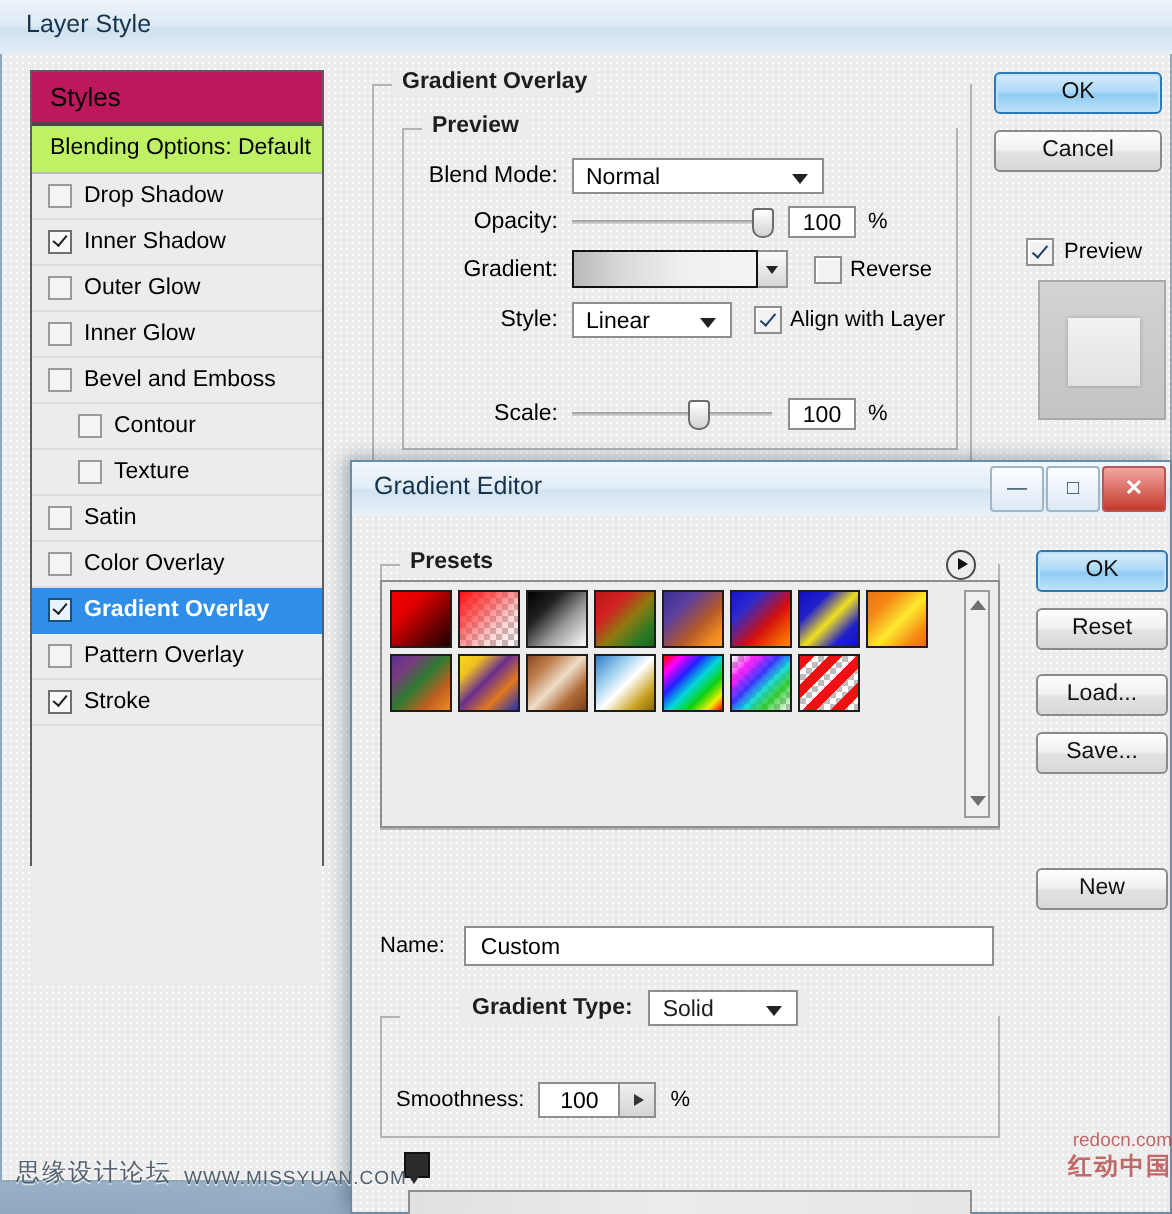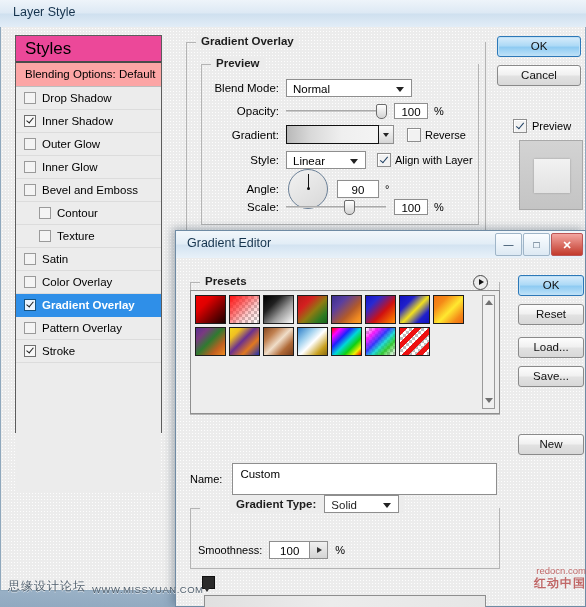--- a/index.html
+++ b/index.html
@@ -27,23 +27,23 @@
     background:#ececec;
     border:1px solid #8fa8bd;border-top:none;
     background-image:radial-gradient(rgba(255,255,255,.9) 0.5px,transparent 0.6px);
     background-size:3px 3px;
   }
 
   
   #styles-panel{position:absolute;left:15px;top:35px;width:145px;height:396px;
      background:#ececec;border:1px solid #5c5c5c;box-shadow:inset 0 0 0 1px #fff;}
   .sty-head{height:25px;line-height:25px;padding-left:9px;border-bottom:2px solid #4a4a4a;
-     background:#ec4899;font-size:17px;}
+     background:#be185d;font-size:13px;}
   .sty-sub{height:23px;line-height:23px;padding-left:9px;border-bottom:1px solid #bdbdbd;
-     background:#fca5a5;font-size:11.5px;}
+     background:#bef264;font-size:11.5px;}
   .sty-row{height:22px;line-height:22px;padding-left:8px;border-bottom:1px solid #dcdcdc;
      background:#ececec;display:flex;align-items:center;font-size:11.5px;white-space:nowrap;}
   .sty-row.indent{padding-left:23px;}
   .sty-row.sel{background:#2f8fe8;color:#fff;font-weight:bold;border-bottom:1px solid #2f8fe8;}
   .cbx{width:10px;height:10px;border:1px solid #9a9a9a;background:#f4f4f4;display:inline-block;
      margin-right:6px;position:relative;flex:none;}
   .cbx.on{background:#f8f8f8;border-color:#6f6f6f;}
   .cbx.on:after{content:"";position:absolute;left:3px;top:0px;width:3px;height:6px;
      border:solid #1d1d1d;border-width:0 1.6px 1.6px 0;transform:rotate(40deg);}
   .sty-row.sel .cbx{background:#eaf4ff;border-color:#16527f;}
@@ -141,21 +141,21 @@
      border:1px solid #9a9a9a;background:#f0f0f0;box-sizing:border-box;}
   .sb-arrow{position:absolute;left:0;right:0;height:12px;}
   .sb-arrow.up{top:1px;}
   .sb-arrow.dn{bottom:1px;}
   .sb-arrow:after{content:"";position:absolute;left:50%;margin-left:-4px;
      border-left:4px solid transparent;border-right:4px solid transparent;}
   .sb-arrow.up:after{top:3px;border-bottom:5px solid #707070;}
   .sb-arrow.dn:after{top:3px;border-top:5px solid #707070;}
 
   #name-row{position:absolute;left:14px;top:205px;display:flex;align-items:center;gap:10px;}
-  #name-input{width:265px;height:32px;border:1px solid #8e8e8e;background:#fff;
+  #name-input{width:265px;height:20px;border:1px solid #8e8e8e;background:#fff;
      font-size:11.5px;line-height:20px;padding-left:7px;box-sizing:border-box;}
 
   #gtype-group{position:absolute;left:14px;top:243px;width:310px;height:68px;}
   #smooth-row{position:absolute;left:8px;top:40px;display:flex;align-items:center;gap:7px;}
   #smooth-box{display:flex;align-items:center;}
   #smooth-val{width:40px;height:18px;border:1px solid #8e8e8e;border-right:none;background:#fff;
      font-size:11.5px;line-height:18px;text-align:center;box-sizing:border-box;}
   #smooth-stepper{width:19px;height:18px;border:1px solid #8e8e8e;box-sizing:border-box;
      background:linear-gradient(180deg,#f0f0f0,#d4d4d4);position:relative;}
   #smooth-stepper:after{content:"";position:absolute;left:7px;top:5px;width:0;height:0;
@@ -292,29 +292,20 @@
       <div class="row" style="left:0;top:94px;width:272px;">
         <span class="lbl" style="width:78px">Style:</span>
         <div class="sel-box" style="width:80px;margin-left:7px">
           <span>Linear</span>
           <span class="arw"></span>
         </div>
         <span class="cbx2 on" style="margin-left:11px"></span>
         <span style="margin-left:4px">Align with Layer</span>
       </div>
 
-      <div class="row" style="left:0;top:112px;width:272px;">
-        <span class="lbl" style="width:78px">Angle:</span>
-        <div class="dial" style="margin-left:9px">
-          <div class="hand"></div>
-          <div class="dot"></div>
-        </div>
-        <div class="num-box" style="width:42px;height:18px;line-height:18px;margin-left:9px">90</div>
-        <span style="margin-left:6px">°</span>
-      </div>
 
       <div class="row" style="left:0;top:142px;width:272px;">
         <span class="lbl" style="width:78px">Scale:</span>
         <div class="slider" style="width:100px;margin-left:7px">
           <div class="track"></div>
           <div class="knob" style="left:58px"></div>
         </div>
         <div class="num-box" style="width:34px;margin-left:8px">100</div>
         <span style="margin-left:6px">%</span>
       </div>

